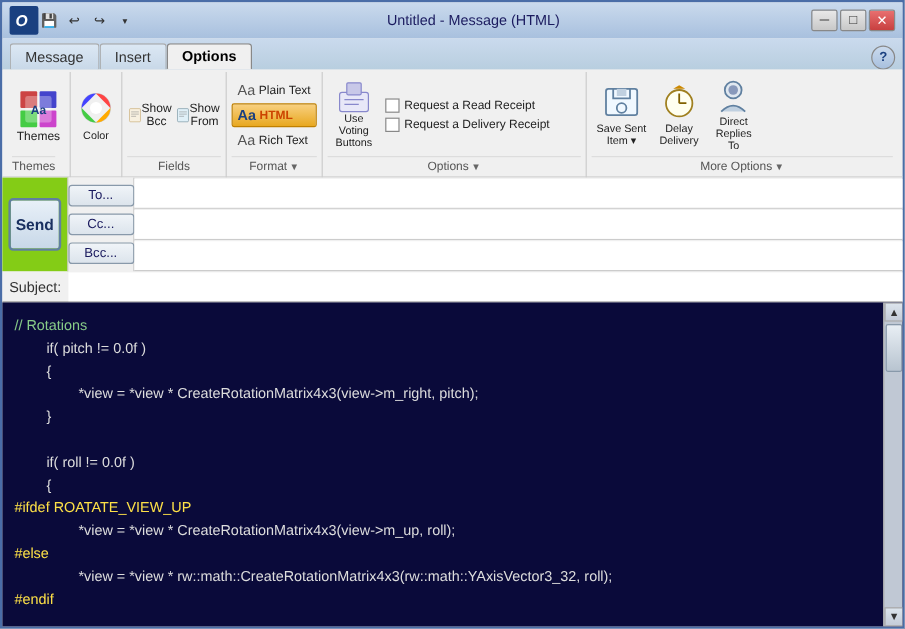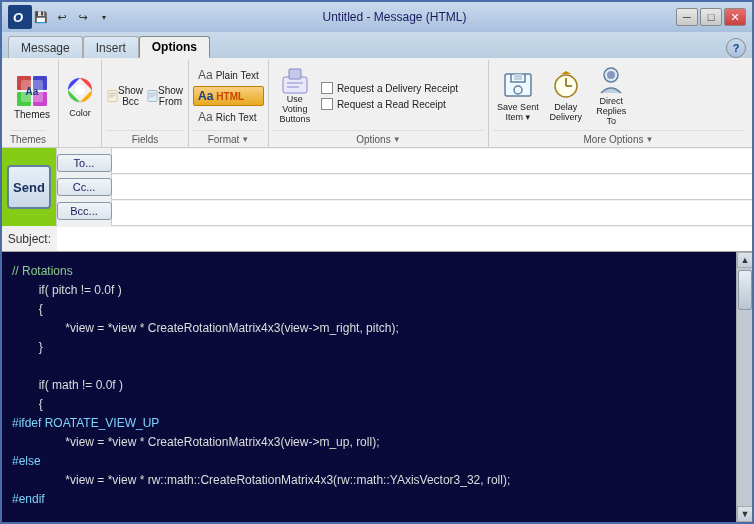--- a/index.html
+++ b/index.html
@@ -319,21 +319,21 @@
     .code-content {
       padding: 10px 10px;
       font-family: 'Courier New', Courier, monospace;
       font-size: 12px;
       line-height: 1.5;
       white-space: pre;
       color: #dddddd;
     }
 
     .code-comment { color: #88cc88; }
-    .code-preprocessor { color: #7dd3fc; text-align: right; }
+    .code-preprocessor { color: #fde047; text-align: right; }
     .code-normal { color: #dddddd; }
 
     .scrollbar-v {
       width: 16px;
       background: #c0c8d4;
       display: flex;
       flex-direction: column;
       border-left: 1px solid #aaa;
     }
 
@@ -595,25 +595,25 @@
             <rect x="2" y="10" width="24" height="16" rx="2" fill="#e8e8f8" stroke="#8888cc" stroke-width="1"></rect>
             <rect x="8" y="2" width="12" height="10" rx="1" fill="#c8c8e8" stroke="#8888cc" stroke-width="1"></rect>
             <line x1="6" y1="16" x2="22" y2="16" stroke="#8888cc" stroke-width="1"></line>
             <line x1="6" y1="20" x2="18" y2="20" stroke="#8888cc" stroke-width="1"></line>
           </svg>
           <span style="font-size:9px;text-align:center;line-height:1.1">Use Voting<br>Buttons</span>
         </div>
         <div class="checkbox-group">
           <div class="checkbox-item">
             <div class="checkbox-box"></div>
-            <span>Request a Delivery Receipt</span>
+            <span>Request a Read Receipt</span>
           </div>
           <div class="checkbox-item">
             <div class="checkbox-box"></div>
-            <span>Request a Read Receipt</span>
+            <span>Request a Delivery Receipt</span>
           </div>
         </div>
       </div>
       <div class="section-footer">
         <span style="font-size:10px;color:#555">Options</span>
         <span style="font-size:8px;color:#666;margin-left:2px">▼</span>
       </div>
     </div>
 
     <div style="display:flex;flex-direction:column;height:88px;padding:2px 4px 0 4px;flex:1;">
@@ -688,21 +688,21 @@
   </div>
 
   <div class="code-area">
     <div class="code-scroll">
       <div class="code-content"><span class="code-comment">// Rotations</span>
 <span class="code-normal">        if( pitch != 0.0f )</span>
 <span class="code-normal">        {</span>
 <span class="code-normal">                *view = *view * CreateRotationMatrix4x3(view-&gt;m_right, pitch);</span>
 <span class="code-normal">        }</span>
 <span class="code-normal"></span>
-<span class="code-normal">        if( math != 0.0f )</span>
+<span class="code-normal">        if( roll != 0.0f )</span>
 <span class="code-normal">        {</span>
 <span class="code-preprocessor">#ifdef ROATATE_VIEW_UP</span>
 <span class="code-normal">                *view = *view * CreateRotationMatrix4x3(view-&gt;m_up, roll);</span>
 <span class="code-preprocessor">#else</span>
 <span class="code-normal">                *view = *view * rw::math::CreateRotationMatrix4x3(rw::math::YAxisVector3_32, roll);</span>
 <span class="code-preprocessor">#endif</span>
 </div>
     </div>
     <div class="scrollbar-v">
       <div class="scrollbar-arrow">▲</div>

